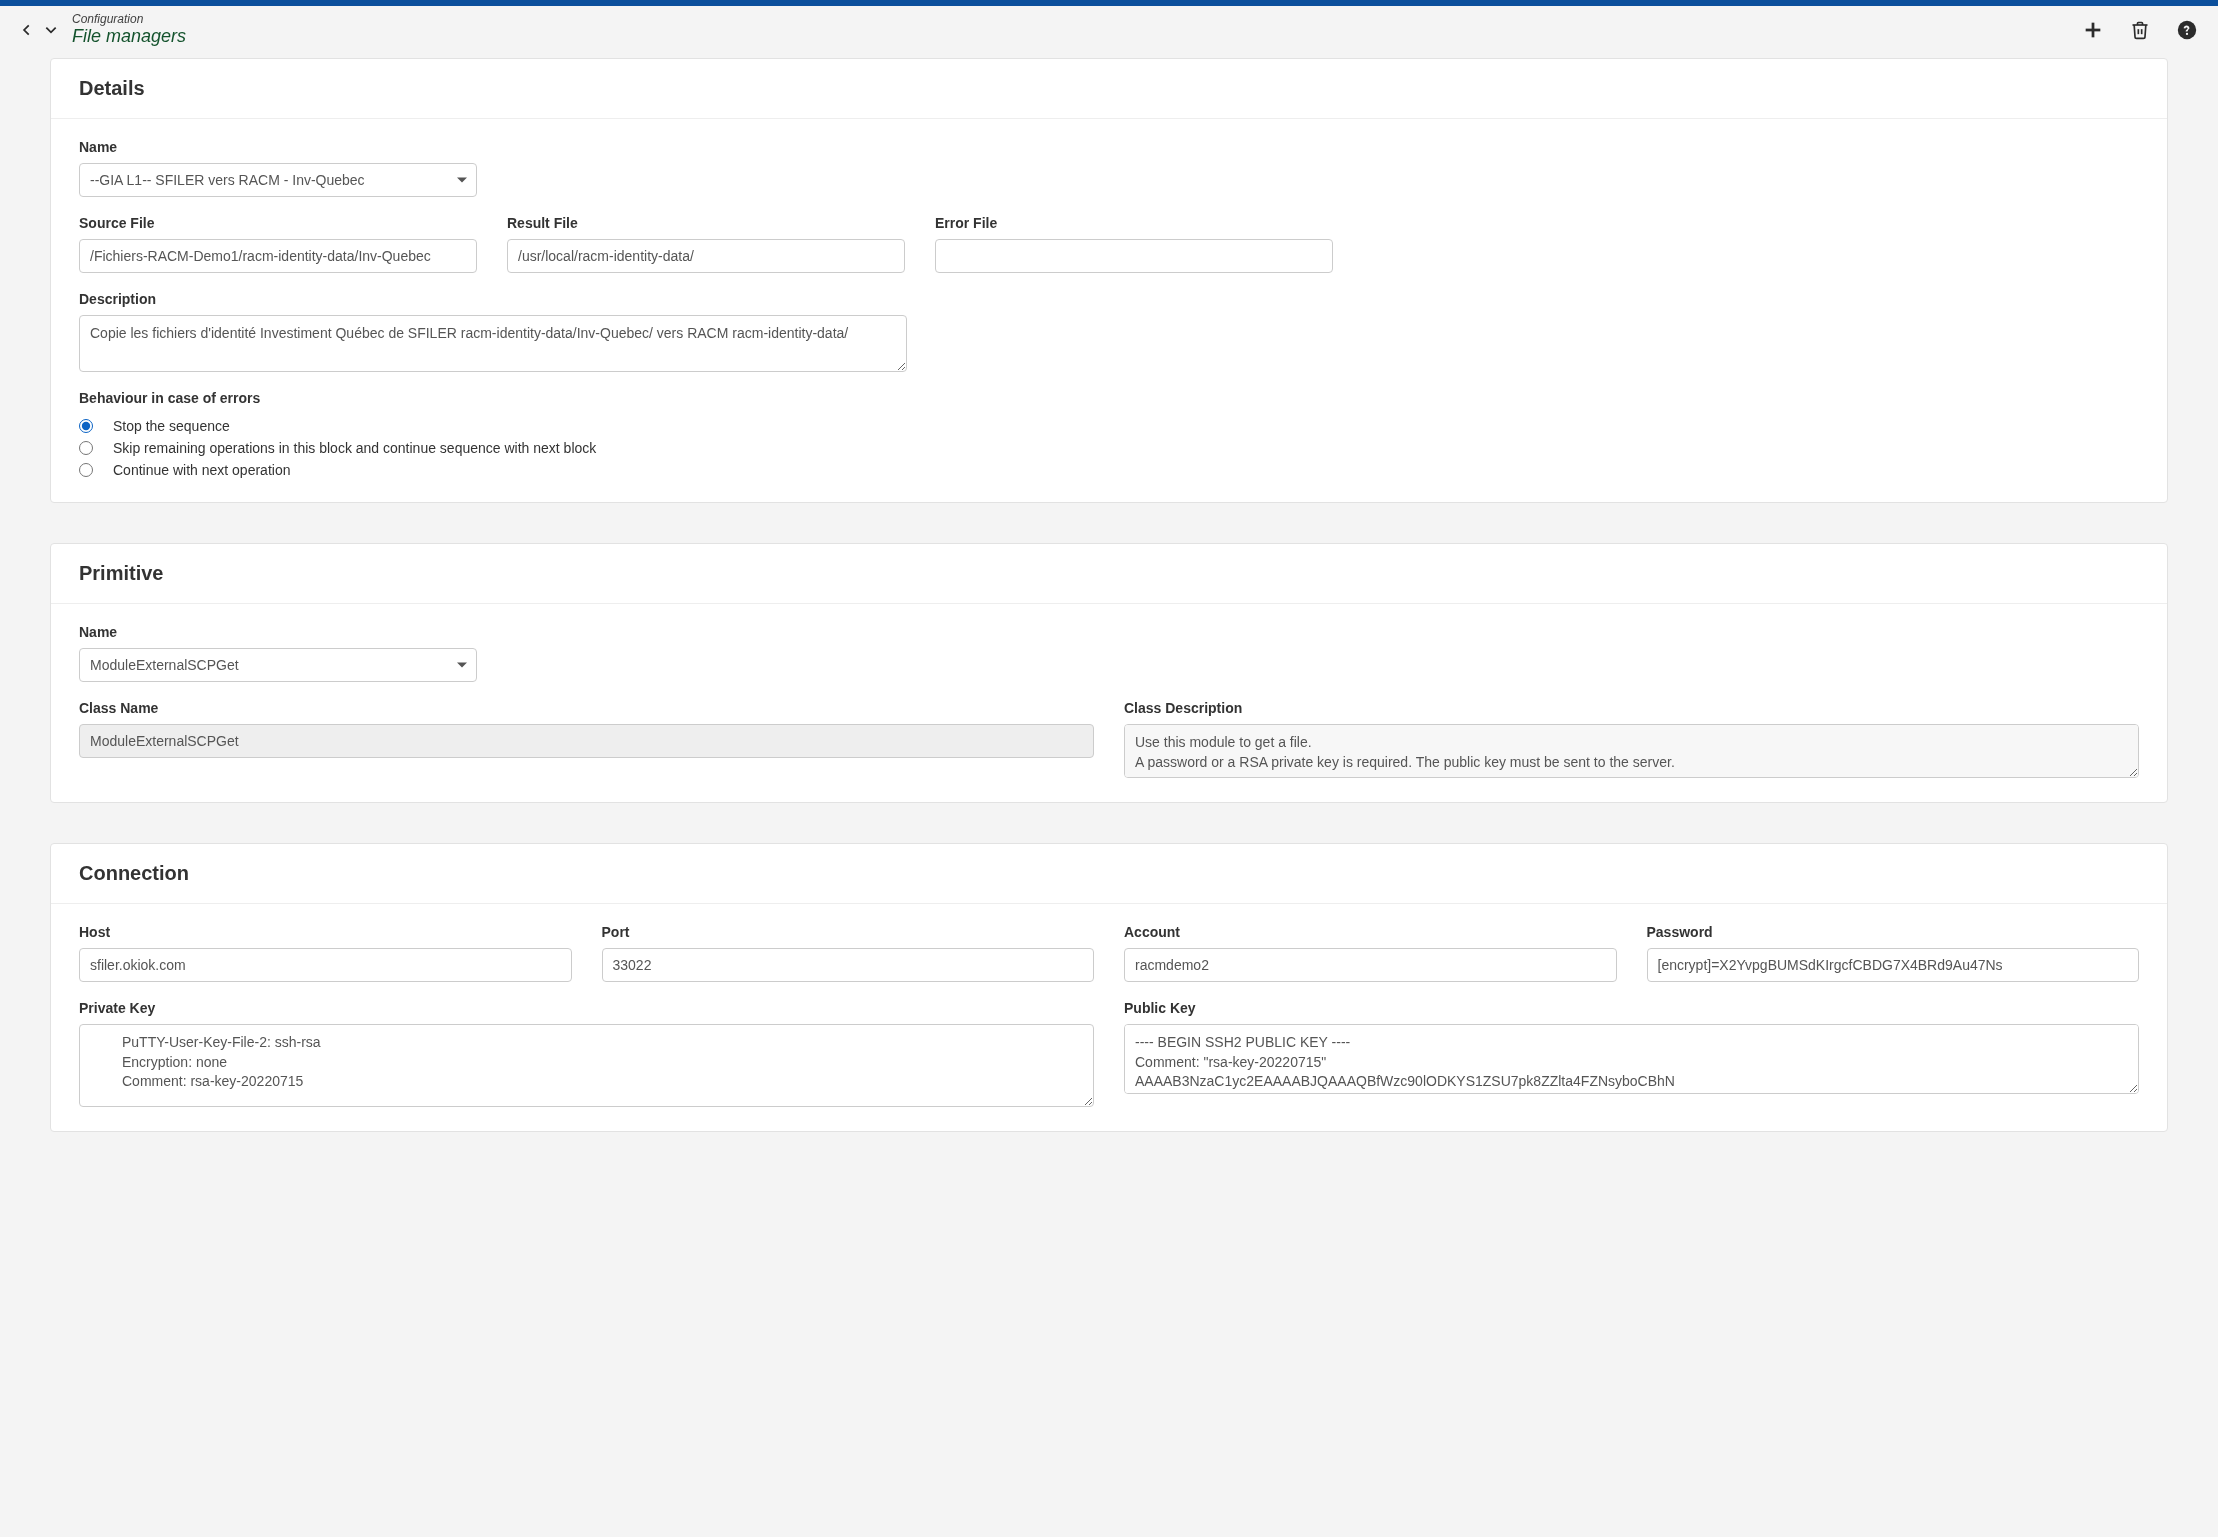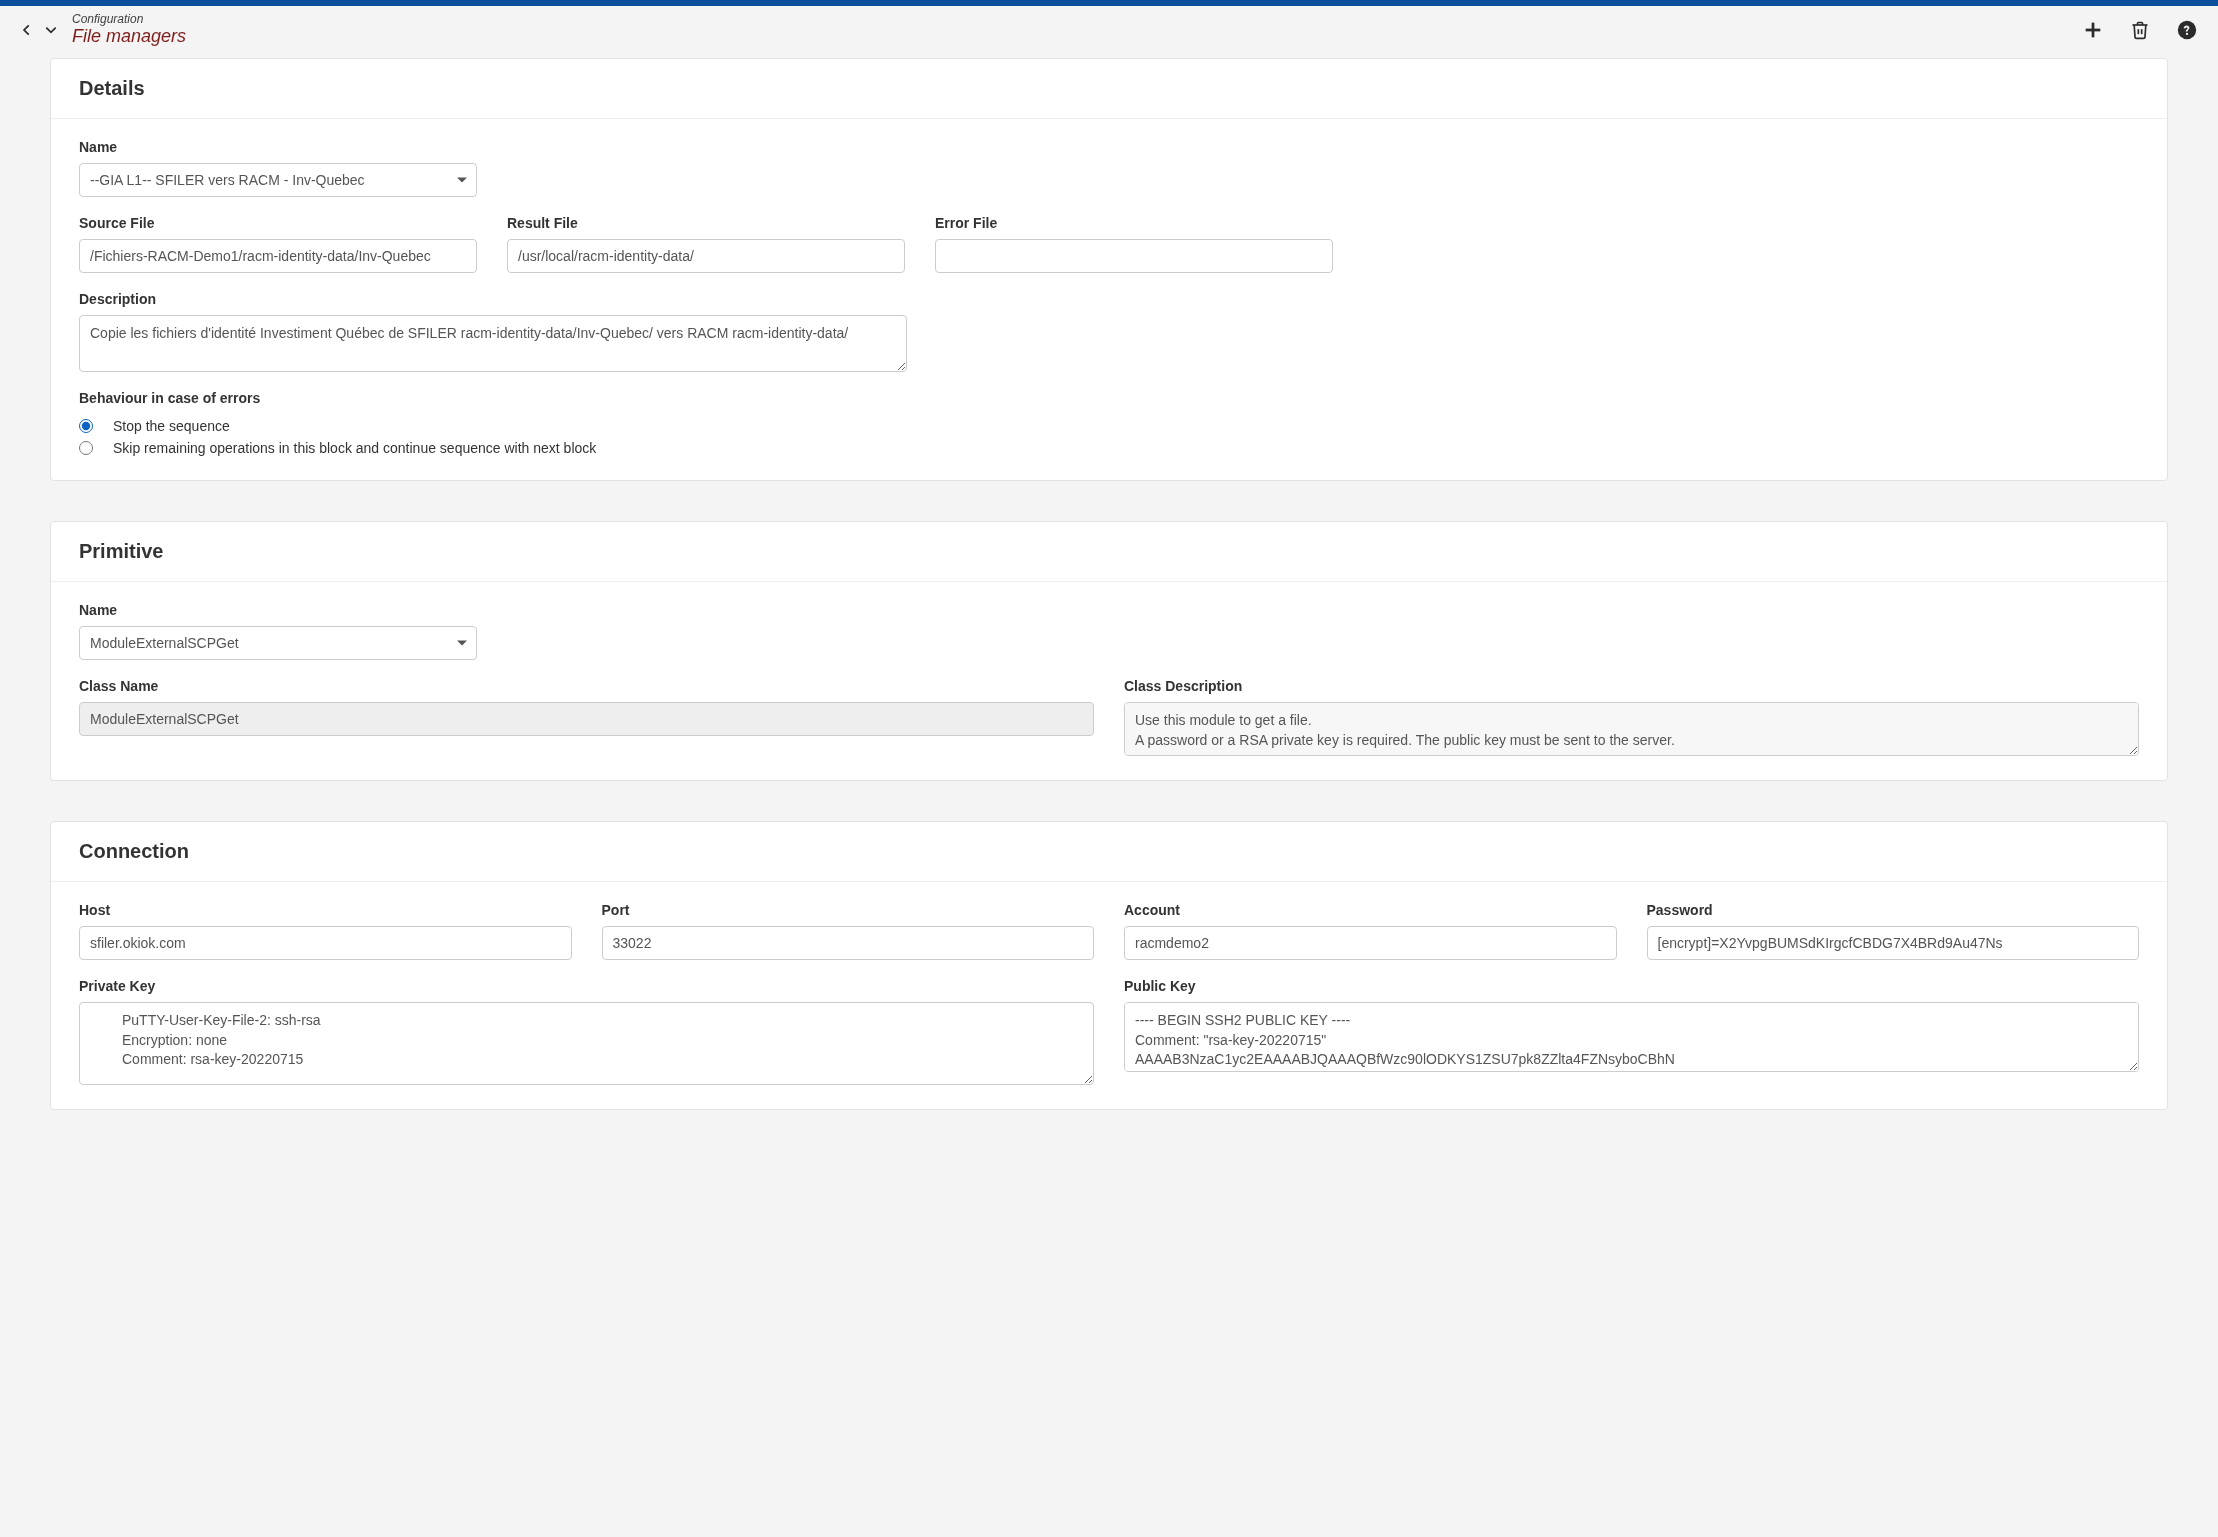--- a/index.html
+++ b/index.html
@@ -19,21 +19,21 @@
   }
   .nav-buttons {
     display: flex;
     gap: 10px;
     margin-right: 14px;
     color: #2b2b2b;
   }
   .nav-buttons .icon { cursor: pointer; }
   .breadcrumb-block { flex: 1; line-height: 1.2; }
   .breadcrumb-small { font-size: 12px; color: #404040; font-style: italic; }
-  .breadcrumb-title { font-size: 18px; color: #7f1d1d; font-style: italic; }
+  .breadcrumb-title { font-size: 18px; color: #14532d; font-style: italic; }
   .header-actions {
     display: flex;
     gap: 26px;
     align-items: center;
     color: #2b2b2b;
   }
   .header-actions .icon { cursor: pointer; }
 
   .page { padding: 0 50px 40px 50px; }
 
@@ -219,20 +219,24 @@
           <label class="field-label">Behaviour in case of errors</label>
           <div class="radio-group">
             <label class="radio-line">
               <input type="radio" name="beh" checked="" style="">
               <span>Stop the sequence</span>
             </label>
             <label class="radio-line">
               <input type="radio" name="beh" style="">
               <span>Skip remaining operations in this block and continue sequence with next block</span>
             </label>
+            <label class="radio-line">
+              <input type="radio" name="beh" style="">
+              <span>Continue with next operation</span>
+            </label>
           </div>
         </div>
       </div>
 
     </div>
   </div>
 
   <div class="panel" style="margin-top:40px;">
     <div class="panel-header">Primitive</div>
     <div class="panel-body">

